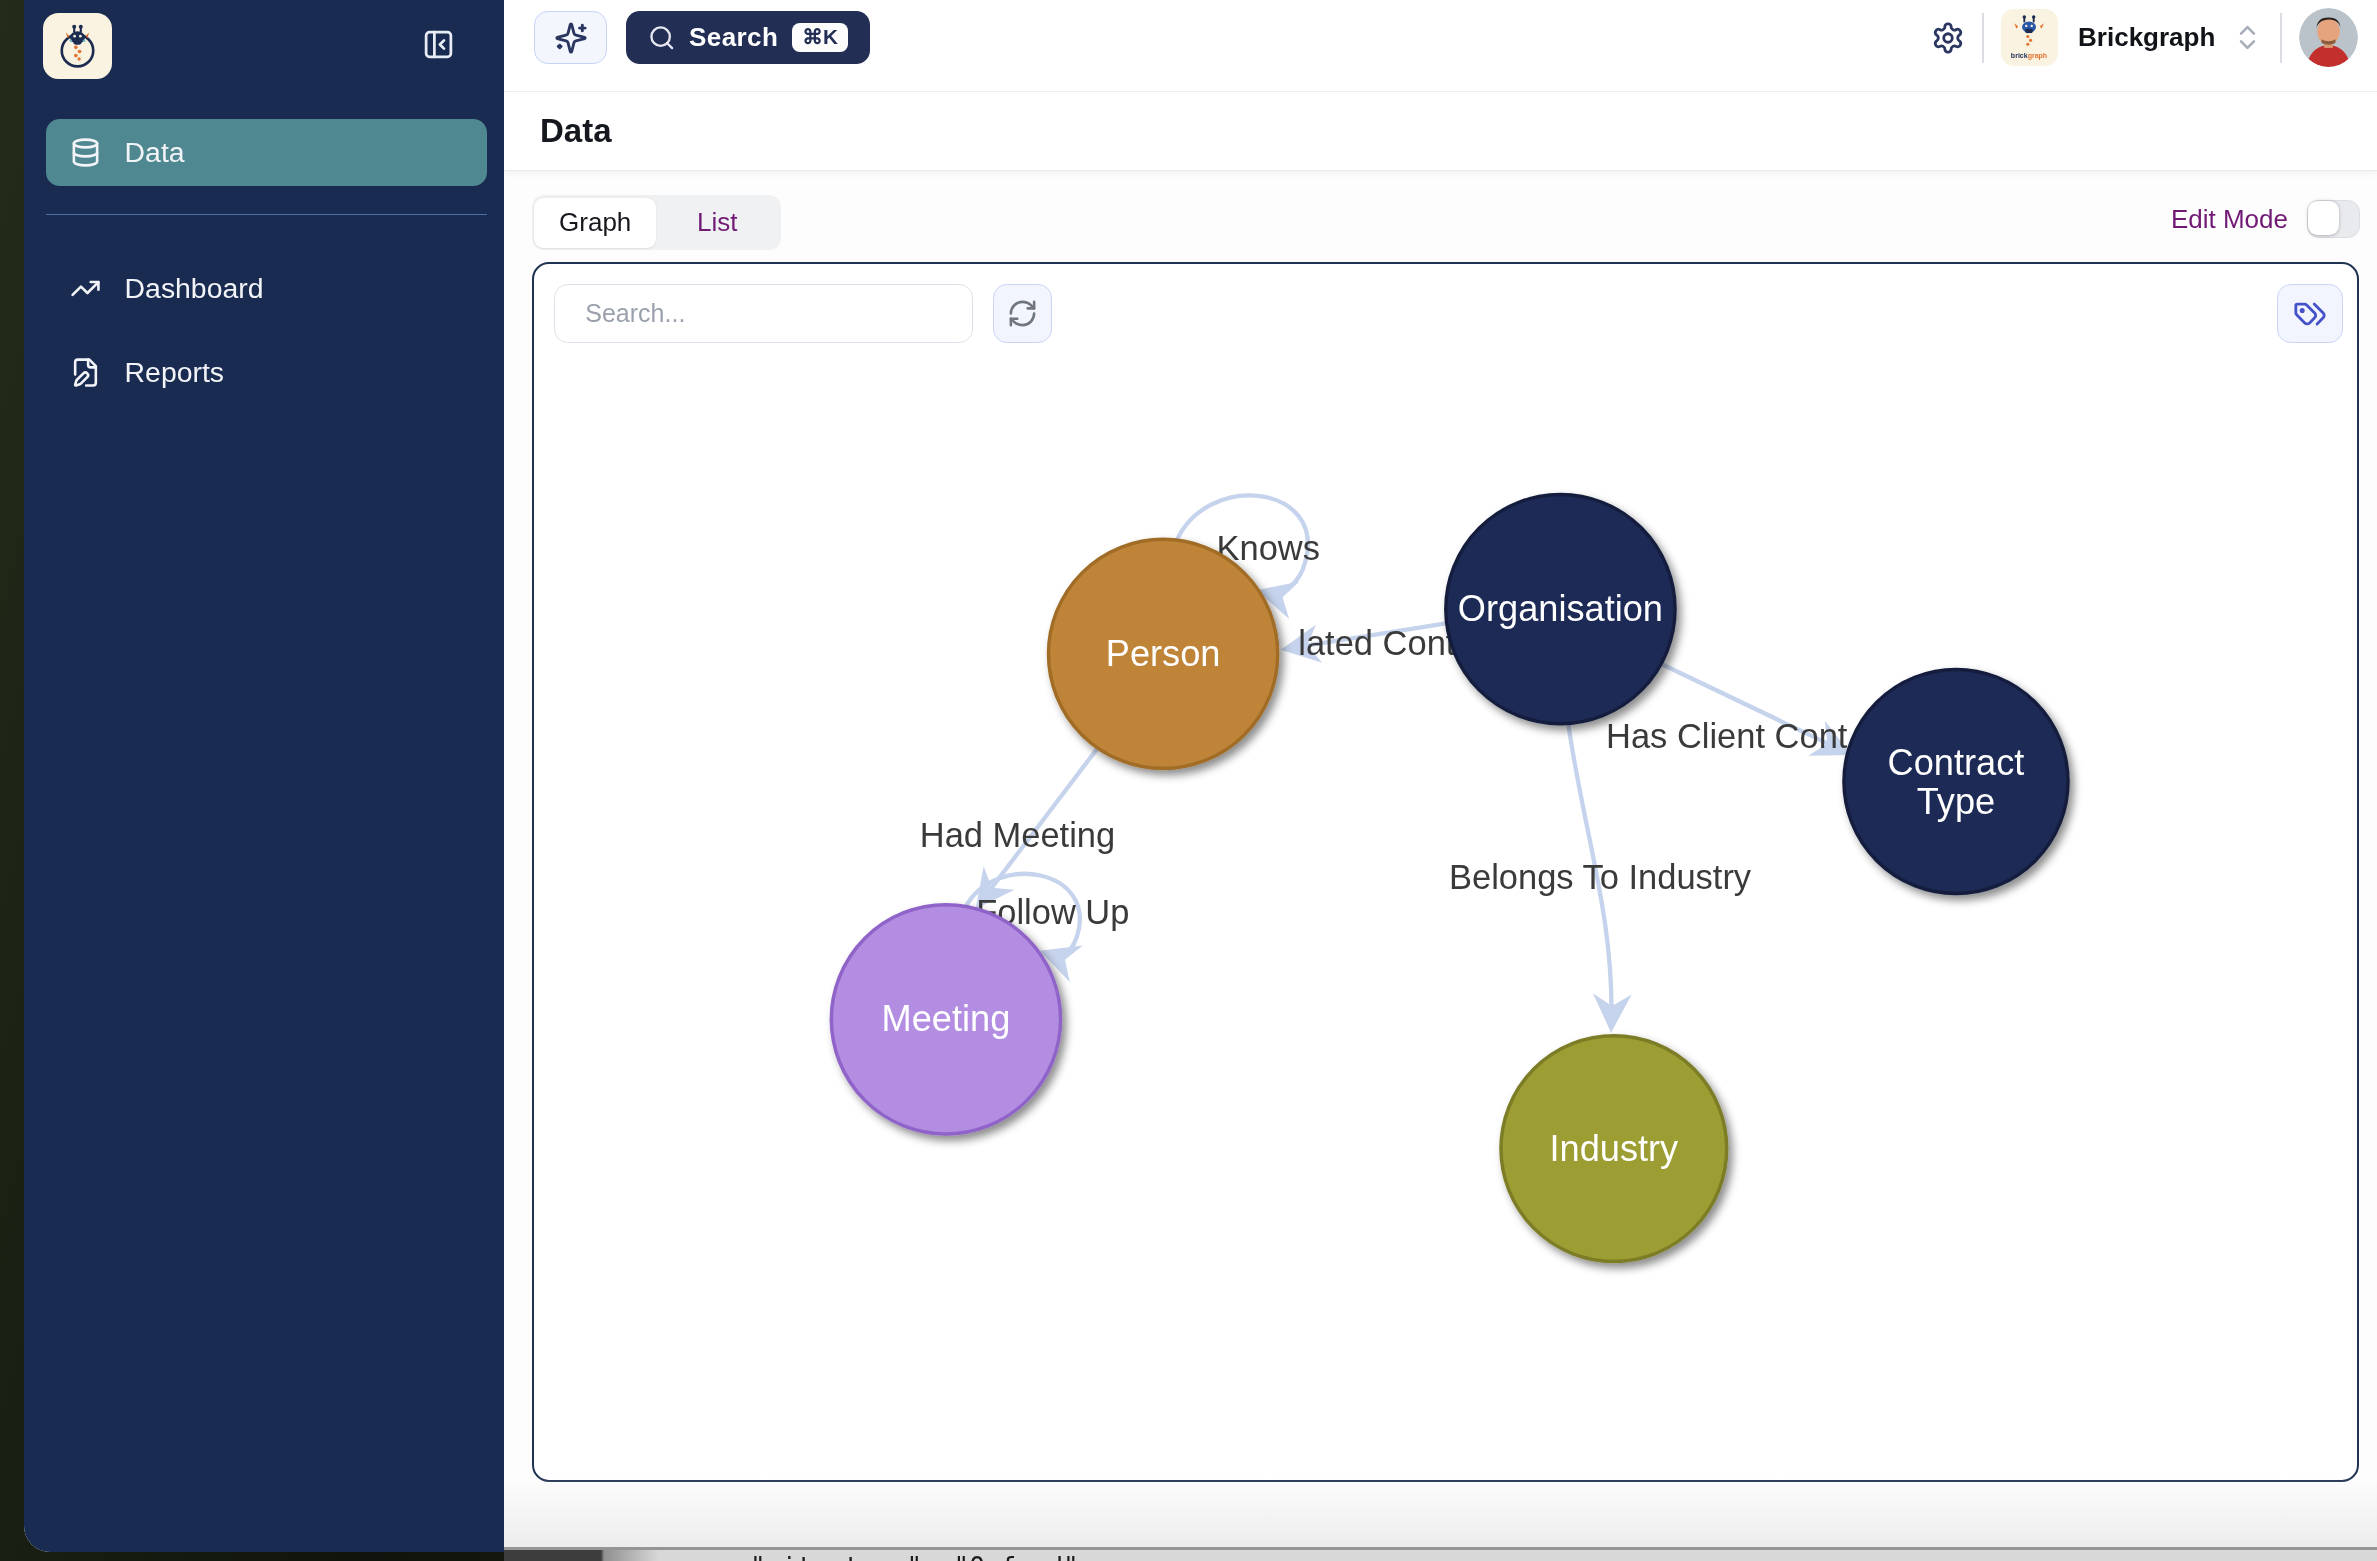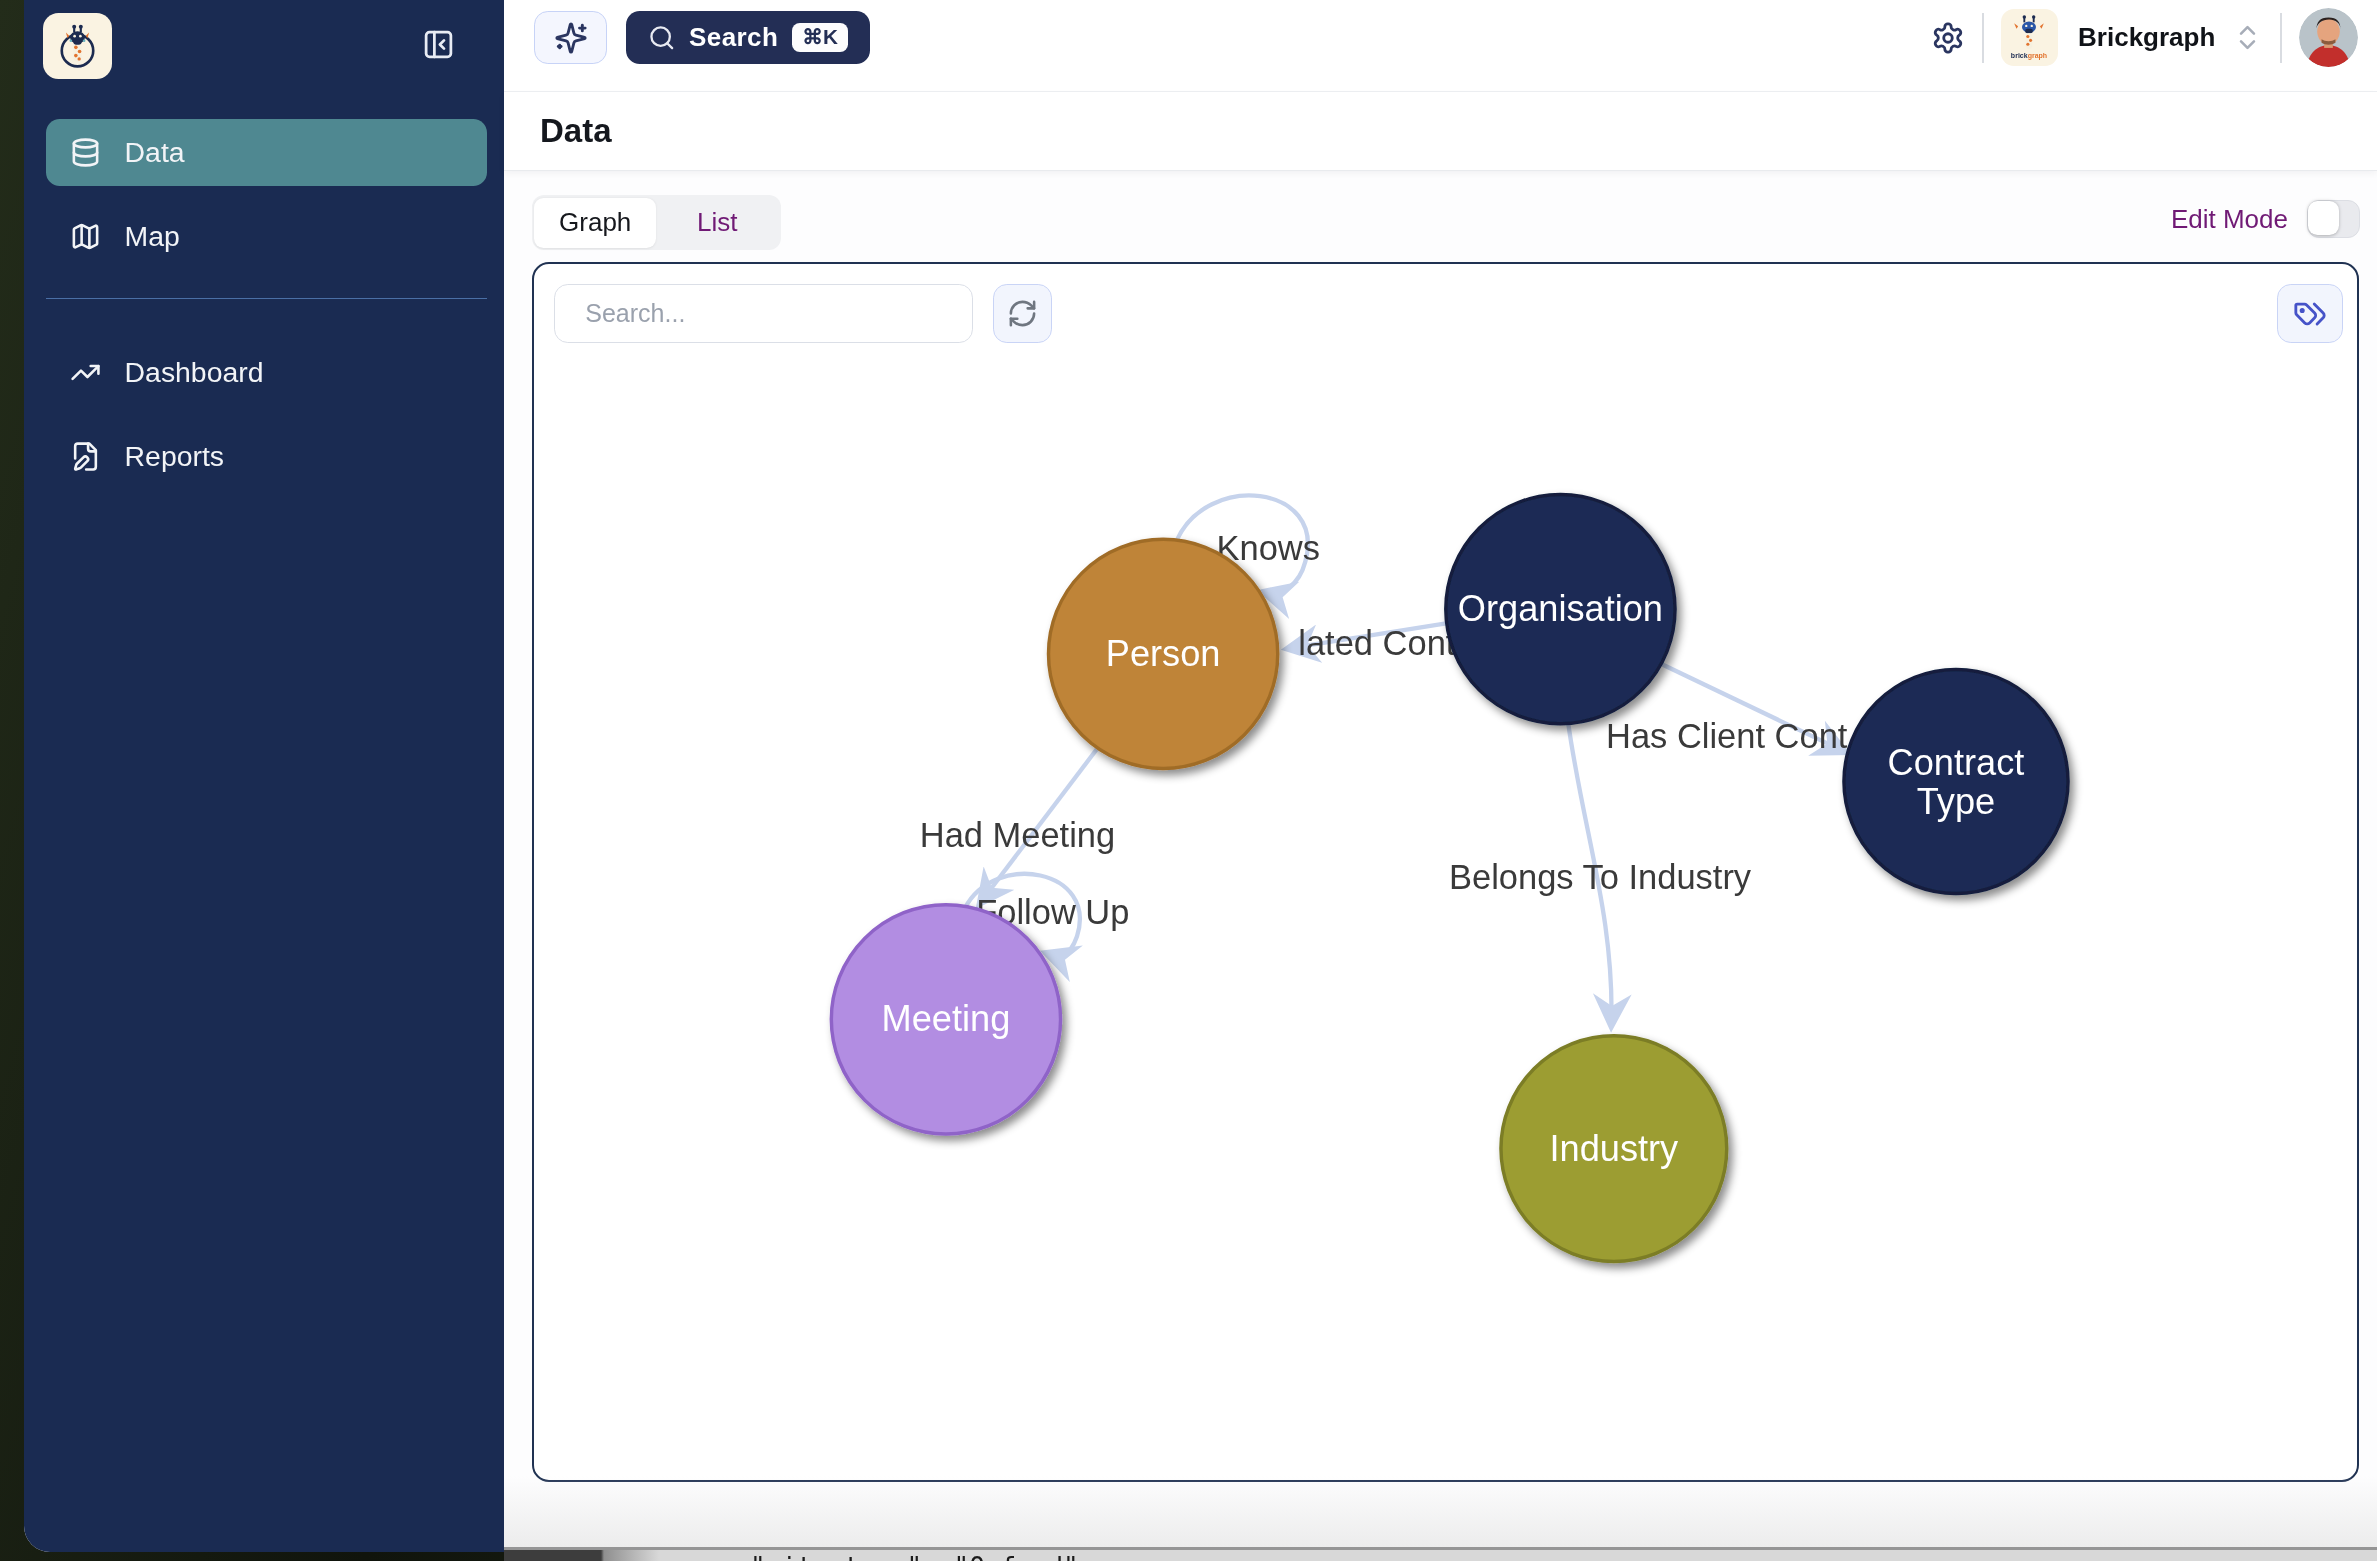--- a/index.html
+++ b/index.html
@@ -138,30 +138,20 @@
       <div class="nav-item active">
         <span class="nicon">
           <svg viewBox="0 0 24 24" class="stroke-icon" width="31" height="31">
             <ellipse cx="12" cy="5" rx="9" ry="3"></ellipse>
               <path d="M3 5v14a9 3 0 0 0 18 0V5"></path>
               <path d="M3 12a9 3 0 0 0 18 0"></path>
           </svg>
         </span>
         <span>Data</span>
       </div>
-      <div class="nav-item">
-        <span class="nicon">
-          <svg viewBox="0 0 24 24" class="stroke-icon" width="31" height="31">
-            <path d="M14.106 5.553a2 2 0 0 0 1.788 0l3.659-1.83A1 1 0 0 1 21 4.619v12.764a1 1 0 0 1-.553.894l-4.553 2.277a2 2 0 0 1-1.788 0l-4.212-2.106a2 2 0 0 0-1.788 0l-3.659 1.83A1 1 0 0 1 3 19.381V6.618a1 1 0 0 1 .553-.894l4.553-2.277a2 2 0 0 1 1.788 0z"></path>
-            <path d="M15 5.764v15"></path>
-              <path d="M9 3.236v15"></path>
-          </svg>
-        </span>
-        <span>Map</span>
-      </div>
       <hr class="nav-divider">
       <div class="nav-item">
         <span class="nicon">
           <svg viewBox="0 0 24 24" class="stroke-icon" width="31" height="31">
             <polyline points="22 7 13.5 15.5 8.5 10.5 2 17"></polyline>
               <polyline points="16 7 22 7 22 13"></polyline>
           </svg>
         </span>
         <span>Dashboard</span>
       </div>

